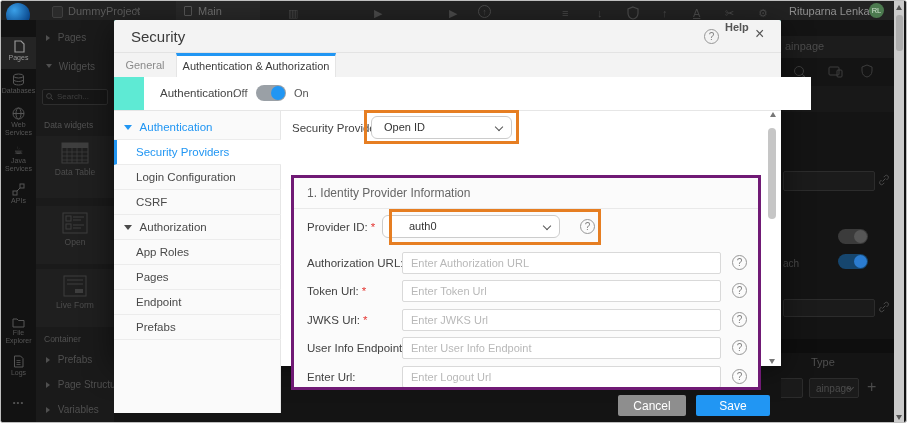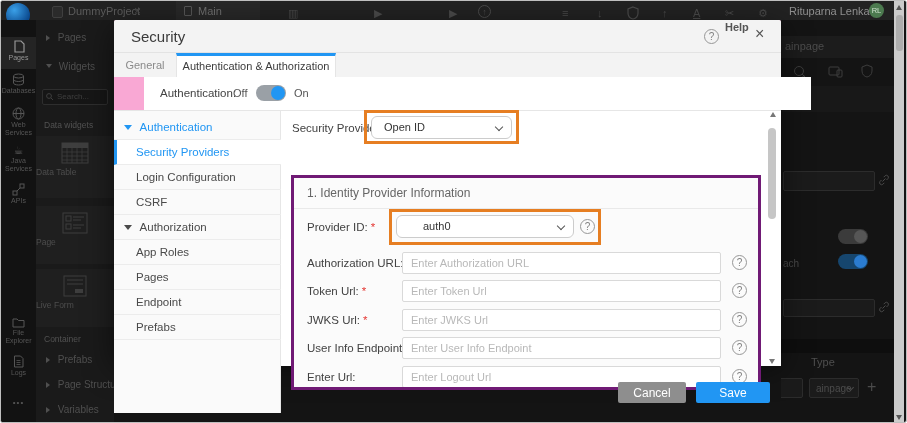--- a/index.html
+++ b/index.html
@@ -12,34 +12,34 @@
   .abs{position:absolute;}
   
   .topbar{left:0;top:0;width:907px;height:19px;background:#222;overflow:hidden;z-index:1;}
   .tico{position:absolute;top:5px;font-size:11px;color:#4a4a4a;line-height:14px;}
   .railitem{position:absolute;left:0;width:35px;text-align:center;color:#565656;}
   .railitem .lbl{font-size:7px;line-height:1.15;display:block;margin-top:1px;}
   .railitem svg{display:block;margin:0 auto;}
   .wrow{position:absolute;left:0;width:78px;color:#4f4f4f;font-size:10px;}
   .tri-r{display:inline-block;width:0;height:0;border-top:3.5px solid transparent;border-bottom:3.5px solid transparent;border-left:4.5px solid currentColor;margin-right:5px;}
   .tri-dn{display:inline-block;width:0;height:0;border-left:3.5px solid transparent;border-right:3.5px solid transparent;border-top:4.5px solid currentColor;margin-right:4px;vertical-align:2px;}
-  .tile{position:absolute;left:0;width:78px;background:#1f1f1f;text-align:left;color:#4d4d4d;}
+  .tile{position:absolute;left:0;width:78px;background:#1f1f1f;text-align:center;color:#4d4d4d;}
   .tile .lbl{font-size:8.5px;display:block;}
   .tile svg{display:block;margin:6px auto 3px auto;}
   
   .rp{left:780px;top:19px;width:113px;height:404px;background:#141414;overflow:hidden;z-index:1;}
   .dkinput{position:absolute;background:#1b1b1b;border:1px solid #2c2c2c;border-radius:2px;}
   .dktgl{position:absolute;width:30px;height:15px;border-radius:8px;}
   .dktgl i{position:absolute;width:13px;height:13px;border-radius:50%;top:1px;right:1px;}
   
   .appscroll{left:893px;top:0;width:10px;height:423px;background:#cbcbcb;z-index:2;}
   .tri-up-d{width:0;height:0;border-left:3.5px solid transparent;border-right:3.5px solid transparent;border-bottom:5px solid #555;}
   .tri-dn-d{width:0;height:0;border-left:3.5px solid transparent;border-right:3.5px solid transparent;border-top:5px solid #555;}
   
-  .modal{left:113px;top:19px;width:667px;height:339px;background:#f9a8d4;z-index:10;
+  .modal{left:113px;top:19px;width:667px;height:339px;background:#5eead4;z-index:10;
          box-shadow:0 8px 30px rgba(0,0,0,.55);border-radius:2px;color:#333;}
   .mhead{position:absolute;left:0;top:0;width:100%;height:33px;background:#f3f3f3;border-bottom:1px solid #e3e3e3;border-radius:2px 2px 0 0;}
   .qicon{display:inline-block;width:15px;height:15px;border:1px solid #979797;border-radius:50%;
          font-size:10px;line-height:13px;text-align:center;color:#808080;}
   .tabstrip{position:absolute;left:0;top:33px;width:100%;height:24px;background:#f3f3f3;}
   .tab{position:absolute;top:0;height:24px;font-size:11px;line-height:24px;text-align:center;color:#8a8a8a;}
   .tab.active{background:#fff;color:#3c3c3c;border-top:3px solid #2196f3;border-left:1px solid #e5e5e5;border-right:1px solid #e5e5e5;line-height:21px;}
   .tgl{position:absolute;width:30px;height:16px;border-radius:9px;background:#9aa0a6;}
   .tgl i{position:absolute;width:14px;height:14px;border-radius:50%;background:#2196f3;top:1px;right:1px;}
   .navpanel{position:absolute;left:0;top:90px;width:167px;height:303px;background:#fafafa;border-right:1px solid #e6e6e6;border-top:1px solid #e6e6e6;}
@@ -51,21 +51,21 @@
   .flabel{position:absolute;font-size:11.5px;color:#424242;}
   .req{color:#e53935;margin-left:3px;}
   .selectbox{position:absolute;background:#fff;border:1px solid #ccc;border-radius:6px;font-size:11px;color:#333;}
   .selectbox .txt{position:absolute;left:12px;top:4px;}
   .chev{position:absolute;right:9px;top:7px;width:6px;height:6px;border-right:1.6px solid #555;border-bottom:1.6px solid #555;transform:rotate(45deg);}
   .hlbox{position:absolute;border:3px solid #e67e22;background:transparent;z-index:5;}
   .section{position:absolute;left:177px;top:131px;width:470px;height:215px;background:#fbfbfb;border:3px solid #701a75;overflow:hidden;margin-top:24px;}
   .tinput{position:absolute;height:22px;border:1px solid #d9d9d9;border-radius:2px;font-size:11px;color:#333;padding:0 8px;background:#fff;font-family:inherit;}
   .tinput::placeholder{color:#b8b8b8;}
   .mscroll{position:absolute;left:653px;top:92px;width:11px;height:252px;}
-  .btn{position:absolute;height:21px;border:none;border-radius:2px;color:#fff;font-size:12px;font-family:inherit;line-height:21px;}
+  .btn{position:absolute;height:21px;border:none;border-radius:2px;color:#fff;font-size:12px;font-family:inherit;line-height:21px;margin-top:13px;}
 </style>
 </head>
 <body>
 
 <div id="screen">
 
   <div class="abs topbar">
     <div class="abs" style="left:5px;top:2px;width:24px;height:24px;border-radius:50%;background:radial-gradient(circle at 35% 30%,#3aa0e8,#0b4a8f 70%);"></div>
     <div class="abs" style="left:51px;top:5px;width:11px;height:12px;border:1px solid #3f3f3f;border-radius:2px;background:#2b2b2b;"></div>
     <span class="abs" style="left:67px;top:4px;font-size:11px;color:#5c5c5c;">DummyProject</span>
@@ -167,21 +167,21 @@
       <span class="lbl">Data Table</span>
     </div>
     <div class="tile" style="top:186px;height:58px;">
       <svg width="26" height="22" viewBox="0 0 26 22">
           <rect x="1" y="1" width="24" height="20" fill="none" stroke="#3e3e3e"></rect>
           <rect x="4" y="4" width="5" height="5" fill="none" stroke="#3e3e3e"></rect>
           <path d="M11 5h11M11 8h8" stroke="#3e3e3e"></path>
           <rect x="4" y="12" width="5" height="5" fill="none" stroke="#3e3e3e"></rect>
           <path d="M11 13h11M11 16h8" stroke="#3e3e3e"></path>
         </svg>
-      <span class="lbl">Page</span>
+      <span class="lbl">Open</span>
     </div>
     <div class="tile" style="top:249px;height:58px;">
       <svg width="24" height="22" viewBox="0 0 24 22">
           <rect x="1" y="1" width="22" height="20" fill="none" stroke="#3e3e3e"></rect>
           <path d="M4 5h16M4 9h16" stroke="#3e3e3e"></path>
           <rect x="12" y="14" width="8" height="4" fill="#3e3e3e"></rect>
         </svg>
       <span class="lbl">Live Form</span>
     </div>
     <div class="wrow" style="top:314px;padding-left:8px;font-size:8.5px;color:#525252;">Container</div>
@@ -315,21 +315,21 @@
     </div>
 
     <div class="section">
       <span class="abs" style="left:13px;top:8px;font-size:12px;color:#666;">1. Identity Provider Information</span>
       <div class="abs" style="left:0;top:30px;width:470px;border-bottom:1px solid #e9e9e9;"></div>
 
       <span class="abs flabel" style="left:13px;top:43px;">
         <span>Provider ID:</span><span class="req">*</span>
       </span>
       <div class="hlbox" style="left:95px;top:31px;width:212px;height:36px;"></div>
-      <div class="selectbox" style="left:102px;top:37px;width:178px;height:23px;">
+      <div class="selectbox" style="left:88px;top:37px;width:178px;height:23px;">
         <span class="txt" style="left:26px;">auth0</span>
         <span class="chev"></span>
       </div>
       <span class="abs qicon" style="left:286px;top:41px;">?</span>
 
       <span class="abs flabel" style="left:13px;top:79px;">
         <span>Authorization URL:</span><span class="req">*</span>
       </span>
       <input class="tinput" style="left: 108px; top: 74px; width: 319px;" placeholder="Enter Authorization URL">
       <span class="abs qicon" style="left:438px;top:77px;">?</span>

